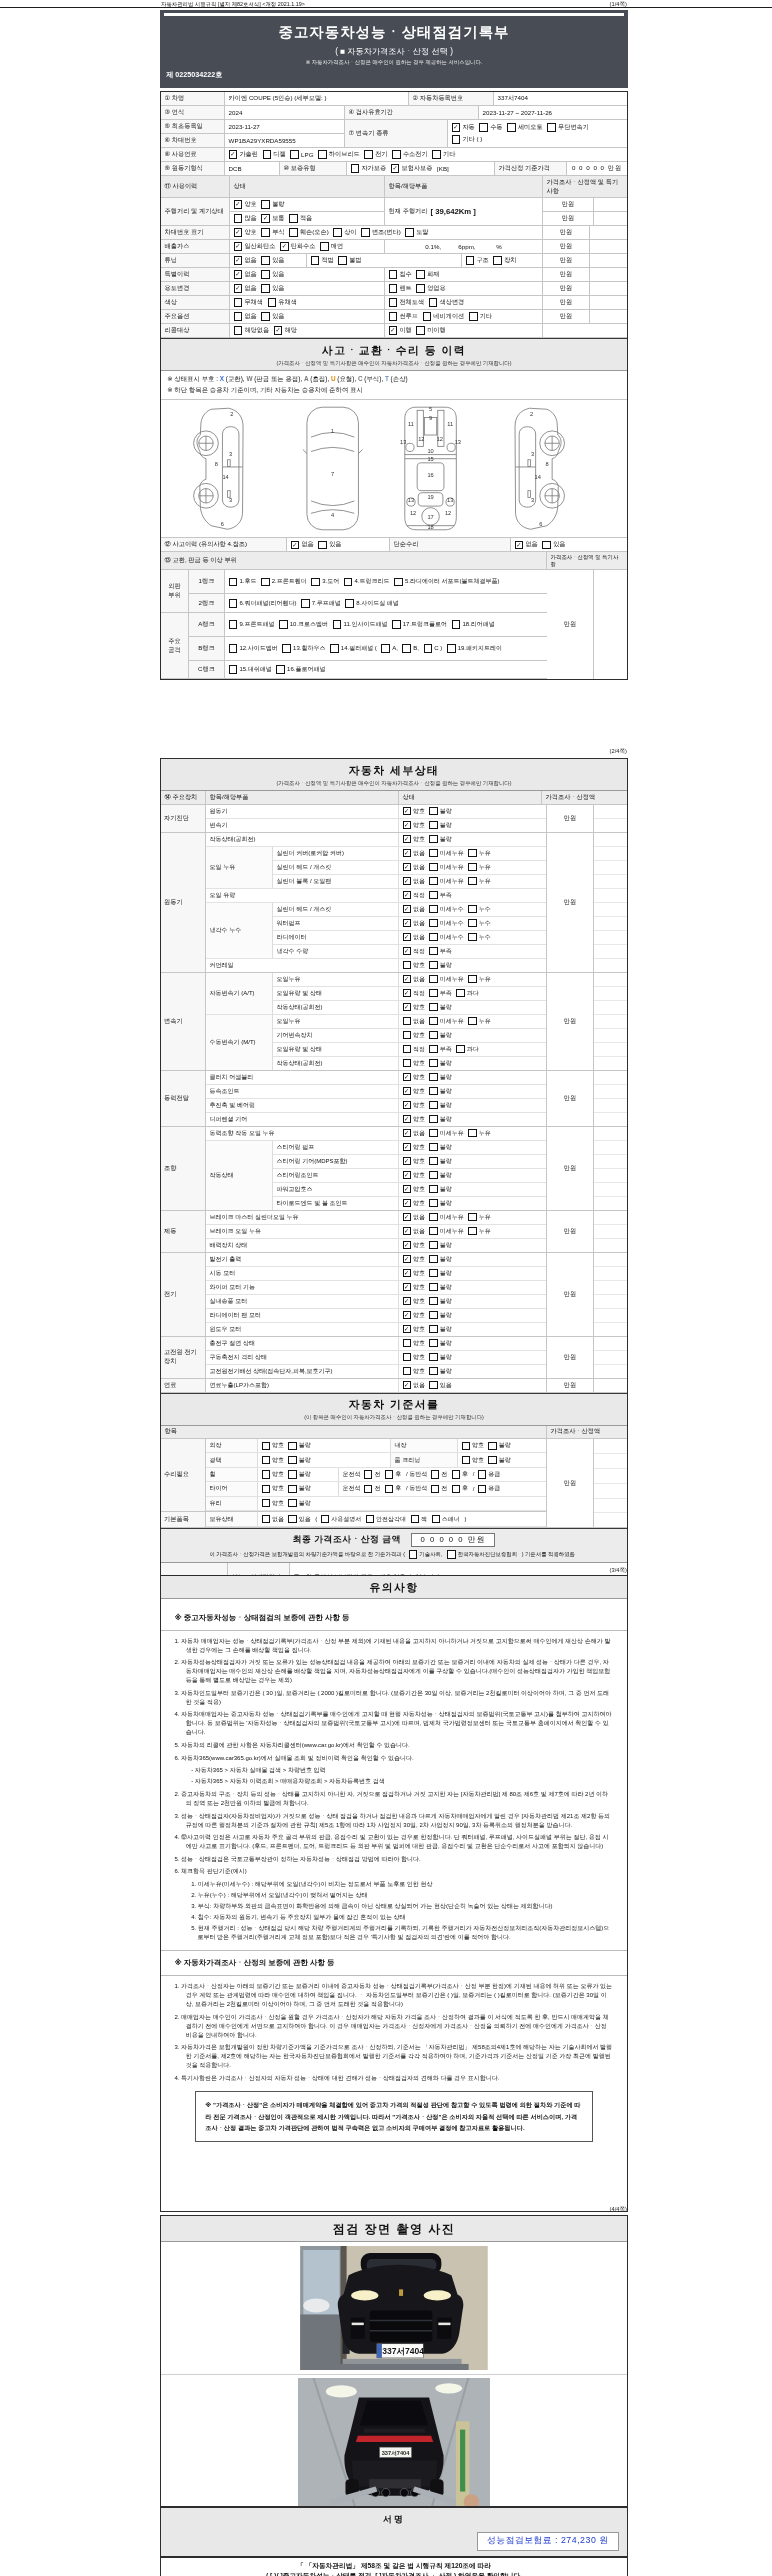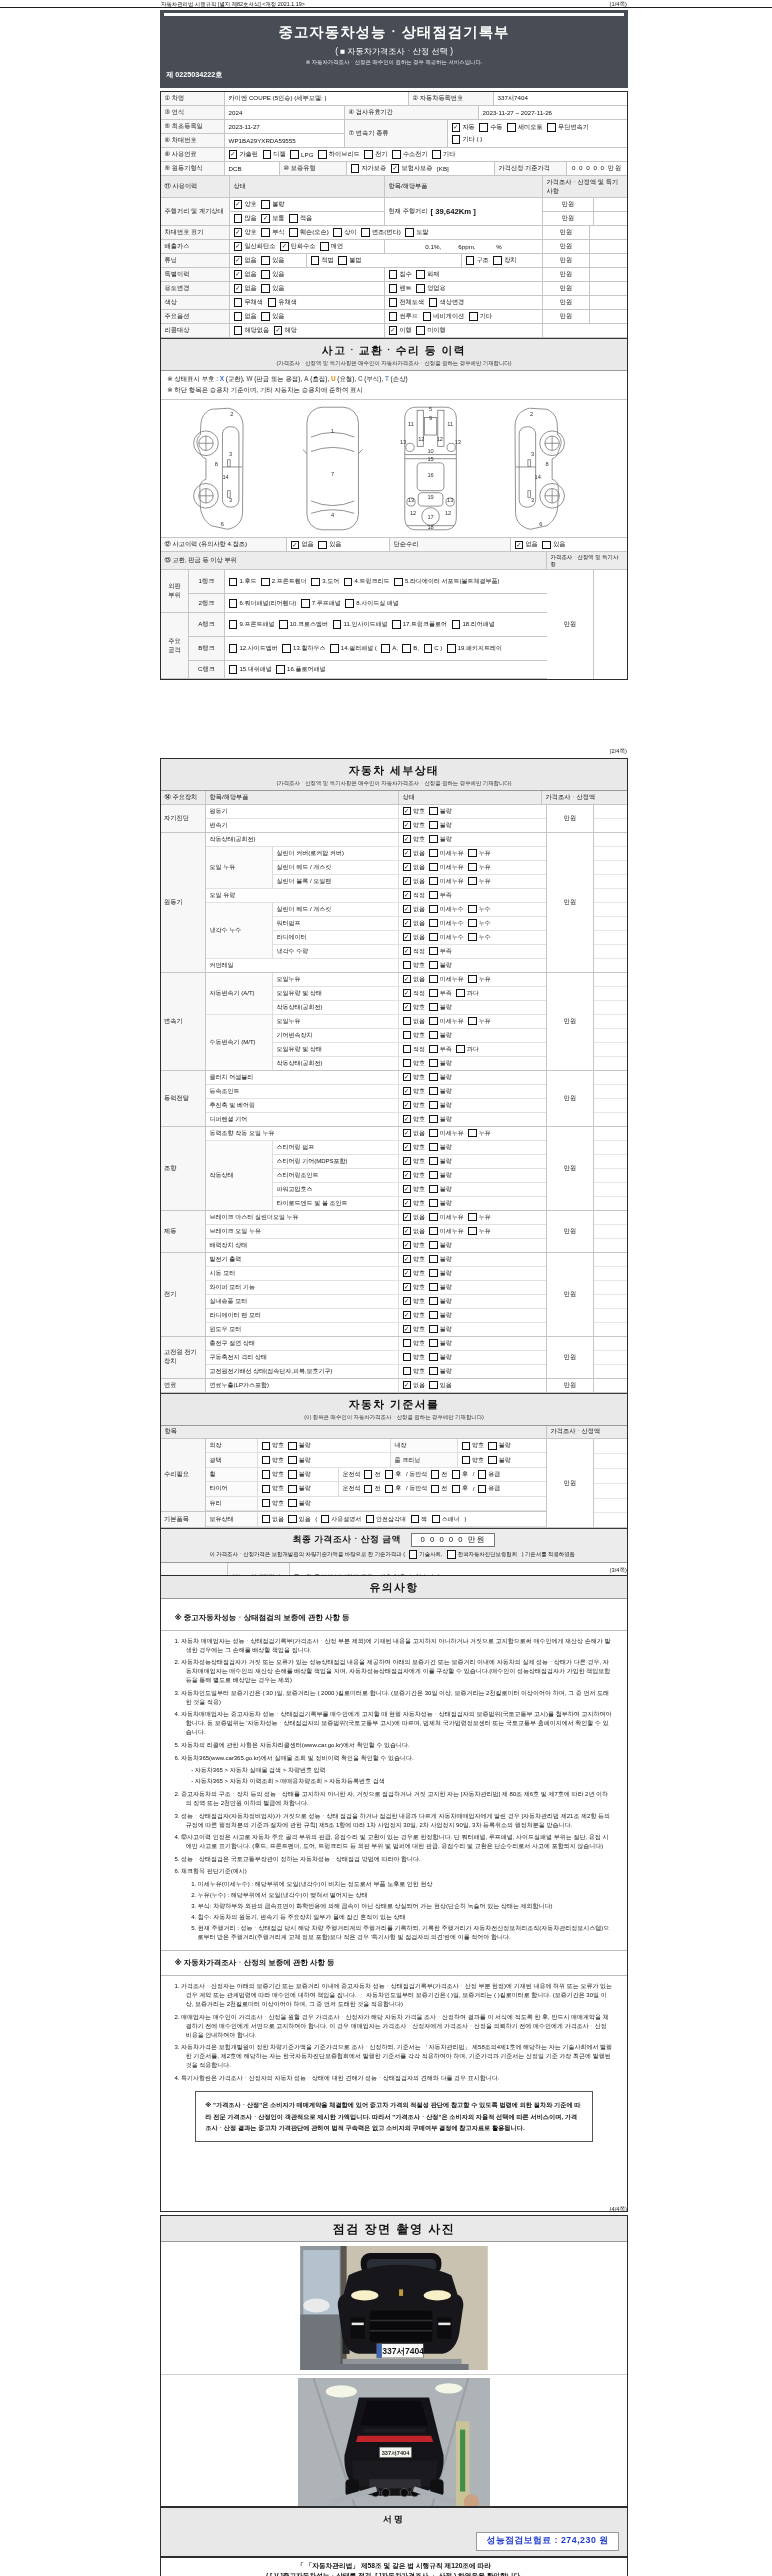--- a/index.html
+++ b/index.html
@@ -61,21 +61,21 @@
   .ni.sub{padding-left:23px;text-indent:-6.2px;margin:2.1px 0}
   .pbox{border:0.5px solid #555;margin:8.2px 20.6px 3.1px;padding:7.2px 9.3px 8.2px;text-align:center}
   .pbox .pt{display:inline-block;border:0.5px solid #555;padding:4.1px 31px;font-size:8.8px;font-weight:bold;letter-spacing:1px;margin-bottom:6.2px}
   .pbox .px{font-size:6.2px;line-height:1.8;font-weight:bold;text-align:left}
   .marker{position:absolute;right:146px;font-size:5.7px;color:#222}
   .photo-wrap{display:flex;flex-direction:column;align-items:center;padding:4.1px 0}
   .photo-div{width:100%;border-top:0.5px solid #cfcfcf;margin:3.6px 0}
   .signbox{background:#e8e8e8;position:relative;height:100%;box-sizing:border-box}
   .signbox .st{font-size:8.8px;font-weight:bold;text-align:center;padding-top:6.2px;letter-spacing:2.1px}
   .signbox .ins{position:absolute;right:8.2px;bottom:5.2px;background:#fff;border:0.5px solid #999;
-       padding:2.6px 9.3px;font-size:8.8px;font-weight:bold;color:#1f3bce;letter-spacing:0.5px}
+       padding:2.6px 9.3px;font-size:8.8px;font-weight:normal;color:#1f3bce;letter-spacing:0.5px}
   .lawbox{text-align:center;font-size:6.7px;line-height:1.5;padding-top:2.6px;font-weight:bold}
 </style>
 </head>
 <body>
 
 <div class="abs" style="top:1px;left:161px;font-size:5.4px">자동차관리법 시행규칙 [별지 제82호서식] &lt;개정 2021.1.19&gt;</div>
 <div class="abs marker" style="top:1px">(1/4쪽)</div>
 <div class="abs" style="top:7.2px;left:0;width:773px;height:1px;background:#1c1c1c"></div>
 
 <div class="abs" style="top:10.3px;left:160px;width:468px;height:78px;background:#474c55;box-sizing:border-box">

